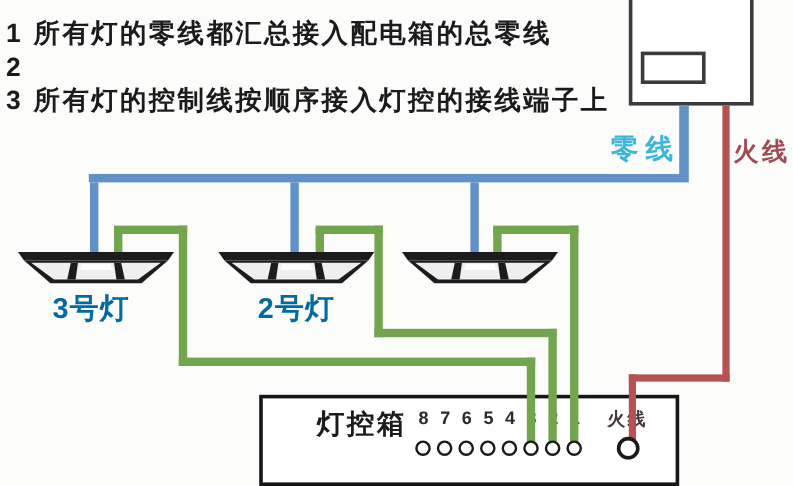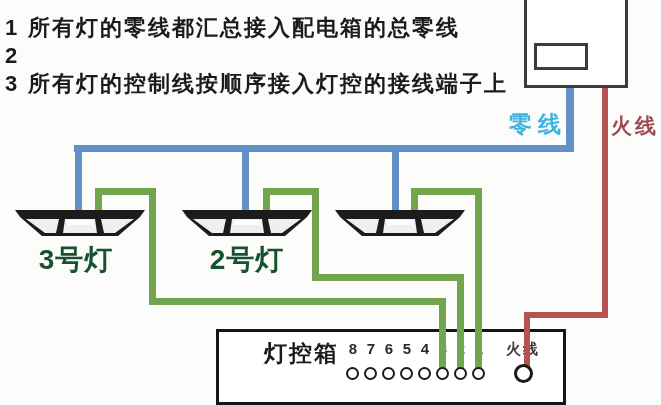--- a/index.html
+++ b/index.html
@@ -37,21 +37,21 @@
   .wire.live{background:var(--live-wire,#b65252);}
   .wire.control{background:var(--control-wire,#73a54e);}
   
   .neutral-label{position:absolute;left:509px;top:109px;font-size:23px;font-weight:700;
     letter-spacing:6px;color:var(--neutral-label,#3db4dd);}
   .live-label-top{position:absolute;left:611px;top:112px;font-size:21px;font-weight:700;
     letter-spacing:3px;color:var(--live-label-top,#a04a52);}
   
   .light{position:absolute;width:132px;height:30px;}
   .light-label{position:absolute;top:241px;width:100px;text-align:center;
-    font-size:28px;font-weight:700;letter-spacing:1px;color:#14532d;}
+    font-size:24px;font-weight:700;letter-spacing:1px;color:#0369a1;}
 </style>
 </head>
 <body>
 
 <div id="stage">
 
   <div id="instructions">
     <div class="instr-line">
       <span class="instr-num">1</span>
       <span class="instr-txt">所有灯的零线都汇总接入配电箱的总零线</span>

